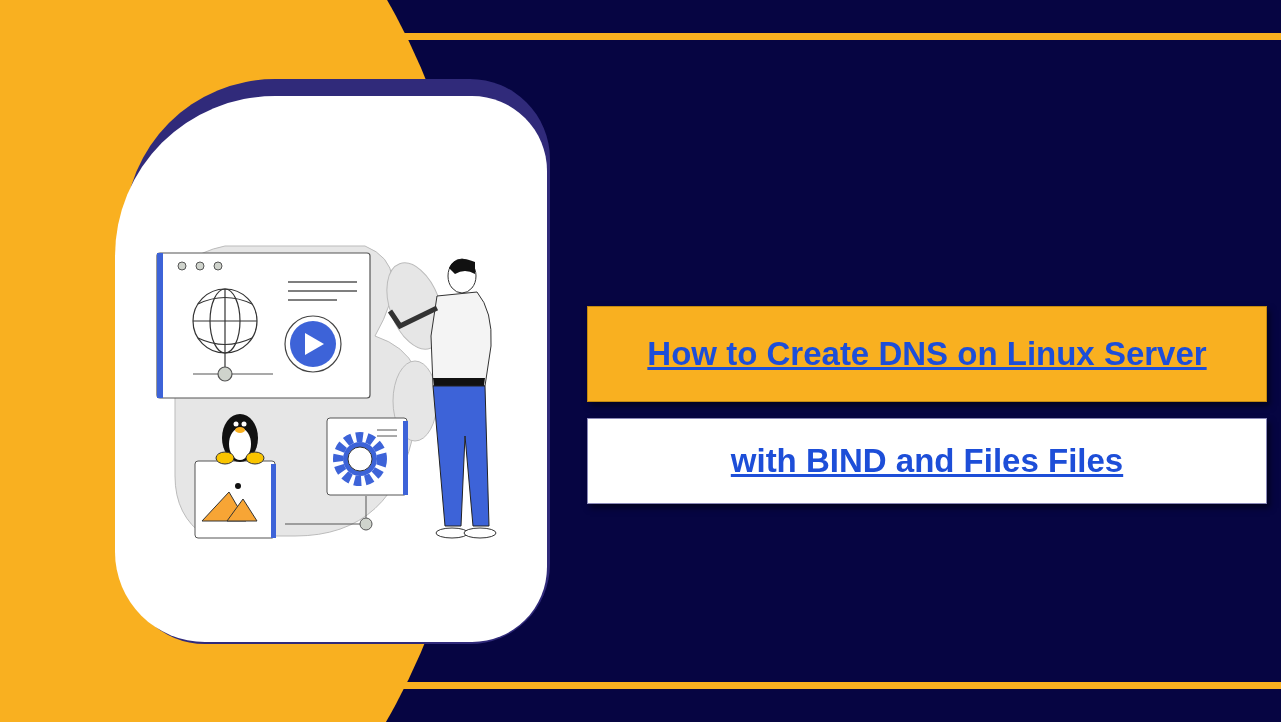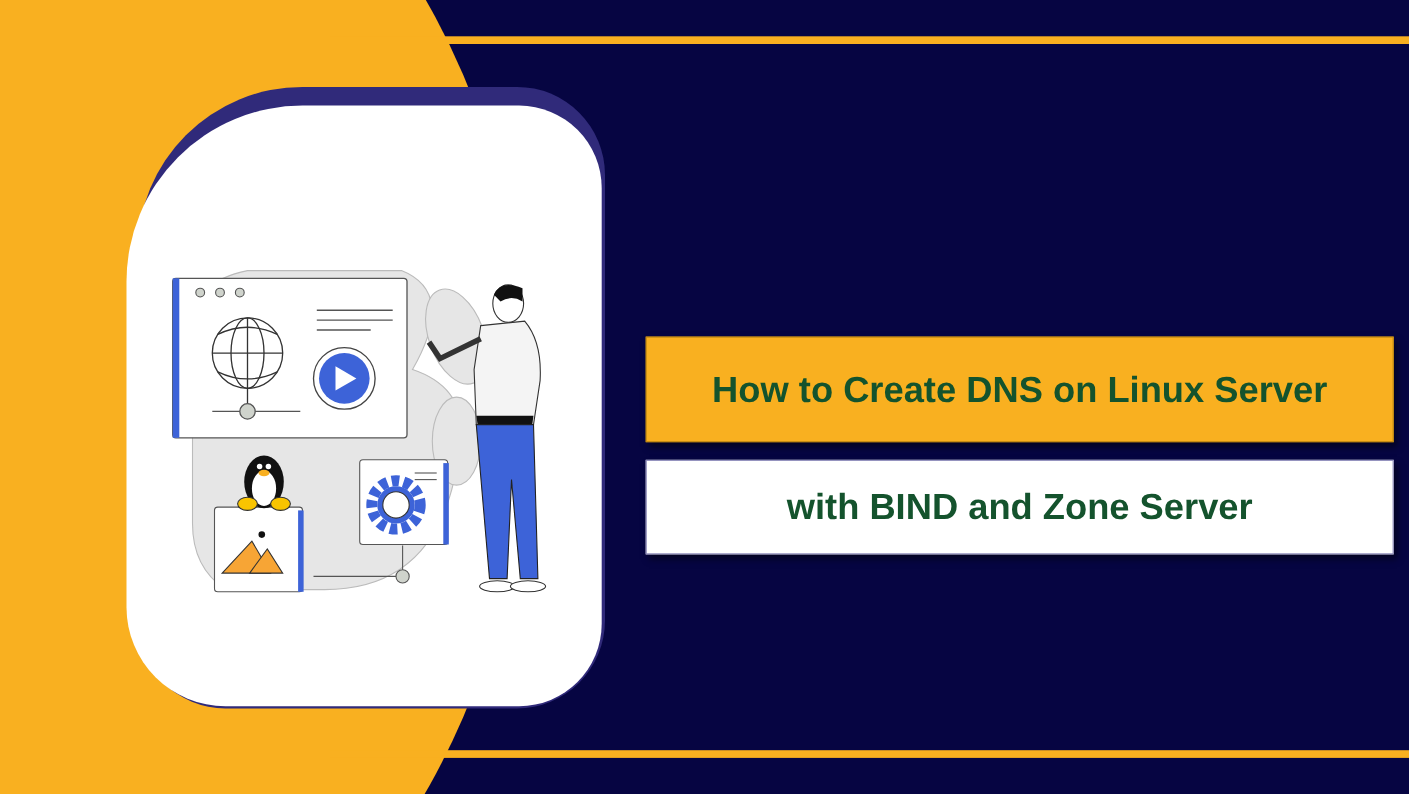--- a/index.html
+++ b/index.html
@@ -3,21 +3,21 @@
 <meta charset="utf-8">
 <style>
   html,body{margin:0;padding:0;}
   body{width:1281px;height:722px;overflow:hidden;position:relative;background:#060542;font-family:"Liberation Sans",sans-serif;}
   .yellow-circle{position:absolute;left:-520px;top:-260px;width:1000px;height:1240px;border-radius:50%;background:#f9b020;}
   .stripe{position:absolute;left:300px;right:0;height:7px;background:#f9b020;}
   .stripe.top{top:33px;}
   .stripe.bottom{top:682px;}
   .card-shadow{position:absolute;left:125px;top:79px;width:425px;height:565px;background:#302a7a;border-radius:150px 80px 80px 80px;}
   .card{position:absolute;left:115px;top:96px;width:432px;height:546px;background:#fff;border-radius:160px 75px 75px 90px;overflow:hidden;}
-  .banner{position:absolute;left:587px;width:678px;display:flex;align-items:center;justify-content:center;box-shadow:3px 4px 6px rgba(0,0,0,.5);font-weight:bold;color:#14532d;font-family:"Liberation Sans",sans-serif;}
+  .banner{position:absolute;left:587px;width:678px;display:flex;align-items:center;justify-content:center;box-shadow:3px 4px 6px rgba(0,0,0,.5);font-weight:bold;color:#1d4ed8;font-family:"Liberation Sans",sans-serif;text-decoration:underline;}
   .banner.b1{top:306px;height:94px;background:#f9b020;font-size:33px;border:1px solid #c38a10;}
   .banner.b2{top:418px;height:84px;background:#fff;font-size:33px;border:1px solid #8a88b8;}
   svg{position:absolute;}
 </style>
 </head>
 <body>
 
 <div class="yellow-circle"></div>
 <div class="stripe top"></div>
 <div class="stripe bottom"></div>
@@ -97,14 +97,14 @@
       <ellipse cx="337" cy="437" rx="16" ry="5" fill="#fff" stroke="#333"></ellipse>
       <ellipse cx="365" cy="437" rx="16" ry="5" fill="#fff" stroke="#333"></ellipse>
     </g>
   </svg>
 </div>
 
 <div class="banner b1">
   <span>How to Create DNS on Linux Server</span>
 </div>
 <div class="banner b2">
-  <span>with BIND and Zone Server</span>
+  <span>with BIND and Files Files</span>
 </div>
 
 </body></html>

